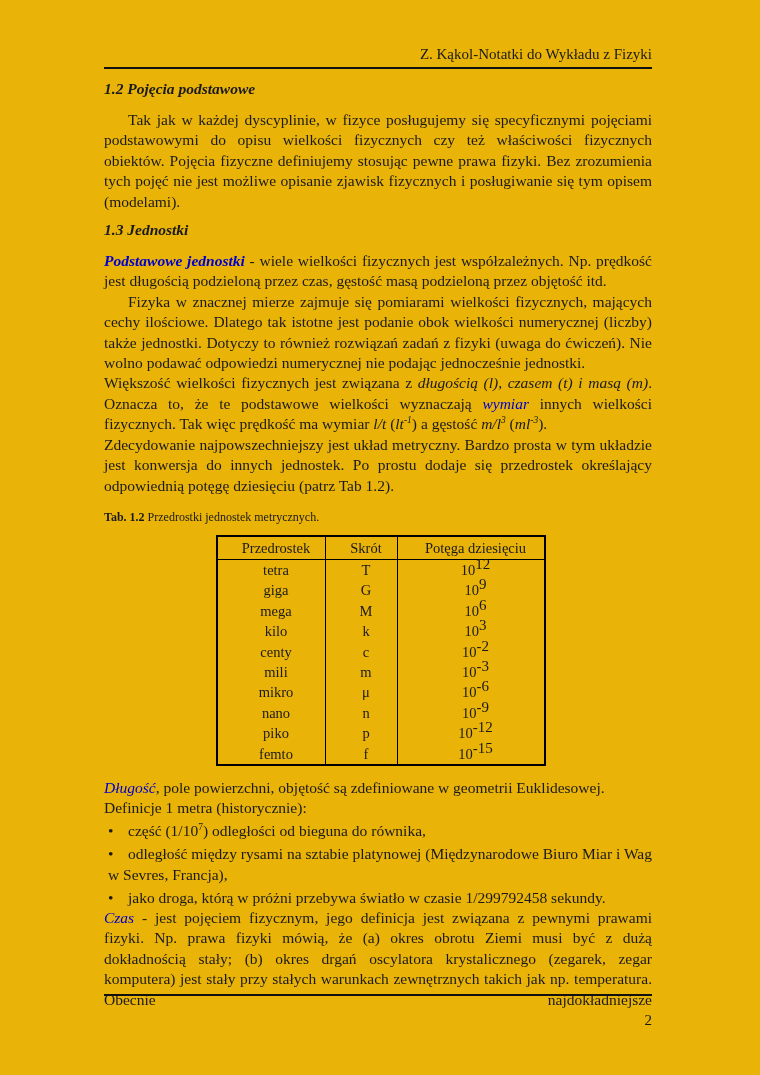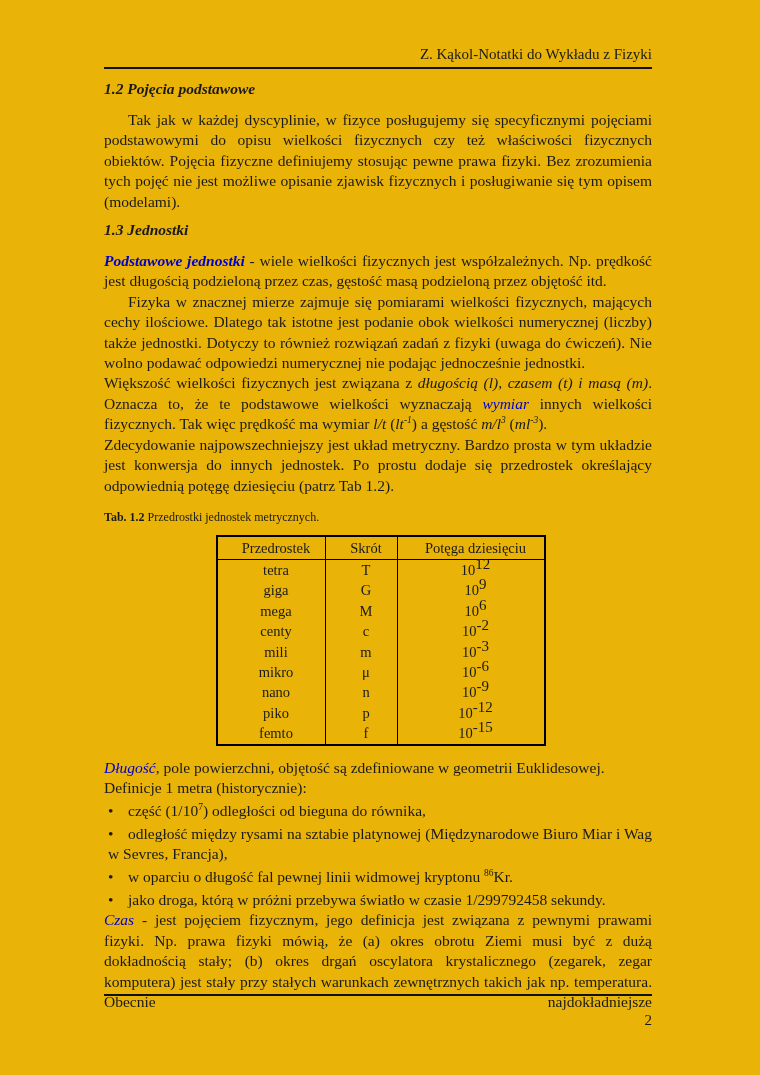--- a/index.html
+++ b/index.html
@@ -99,20 +99,25 @@
         <td class="col-prefix">giga</td>
         <td class="col-symbol">G</td>
         <td class="col-power"><span>10</span><sup>9</sup></td>
       </tr>
       <tr>
         <td class="col-prefix">mega</td>
         <td class="col-symbol">M</td>
         <td class="col-power"><span>10</span><sup>6</sup></td>
       </tr>
       <tr>
+        <td class="col-prefix">kilo</td>
+        <td class="col-symbol">k</td>
+        <td class="col-power"><span>10</span><sup>3</sup></td>
+      </tr>
+      <tr>
         <td class="col-prefix">centy</td>
         <td class="col-symbol">c</td>
         <td class="col-power"><span>10</span><sup>-2</sup></td>
       </tr>
       <tr>
         <td class="col-prefix">mili</td>
         <td class="col-symbol">m</td>
         <td class="col-power"><span>10</span><sup>-3</sup></td>
       </tr>
       <tr>
@@ -139,21 +144,20 @@
       </table>
 
     <p class="just aftergap"><span class="accent i">Długość</span><span>, pole powierzchni, objętość są zdefiniowane w geometrii Euklidesowej.</span></p>
 
     <p>Definicje 1 metra (historycznie):</p>
 
     <p class="just bullet"><span class="marker">•</span><span>część (1/10</span><sup>7</sup><span>) odległości od bieguna do równika,</span></p>
 
     <p class="just bullet"><span class="marker">•</span><span>odległość między rysami na sztabie platynowej (Międzynarodowe Biuro Miar i Wag w Sevres, Francja),</span></p>
 
-    <p class="just bullet"><span class="marker">•</span><span>w oparciu o długość fal pewnej linii widmowej kryptonu </span><sup>86</sup><span>Kr.</span></p>
 
     <p class="just bullet"><span class="marker">•</span><span>jako droga, którą w próżni przebywa światło w czasie 1/299792458 sekundy.</span></p>
 
     <p class="justlast"><span class="accent i">Czas</span><span> - jest pojęciem fizycznym, jego definicja jest związana z pewnymi prawami fizyki. Np. prawa fizyki mówią, że (a) okres obrotu Ziemi musi być z dużą dokładnością stały; (b) okres drgań oscylatora krystalicznego (zegarek, zegar komputera) jest stały przy stałych warunkach zewnętrznych takich jak np. temperatura. Obecnie najdokładniejsze</span></p>
 
   </div>
 
   <div class="pfooter">
     <div class="hrule"></div>
     <div class="pnum">2</div>

